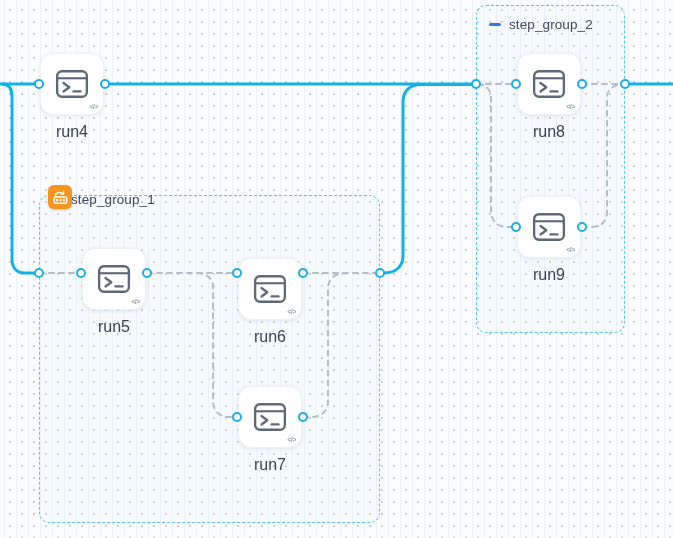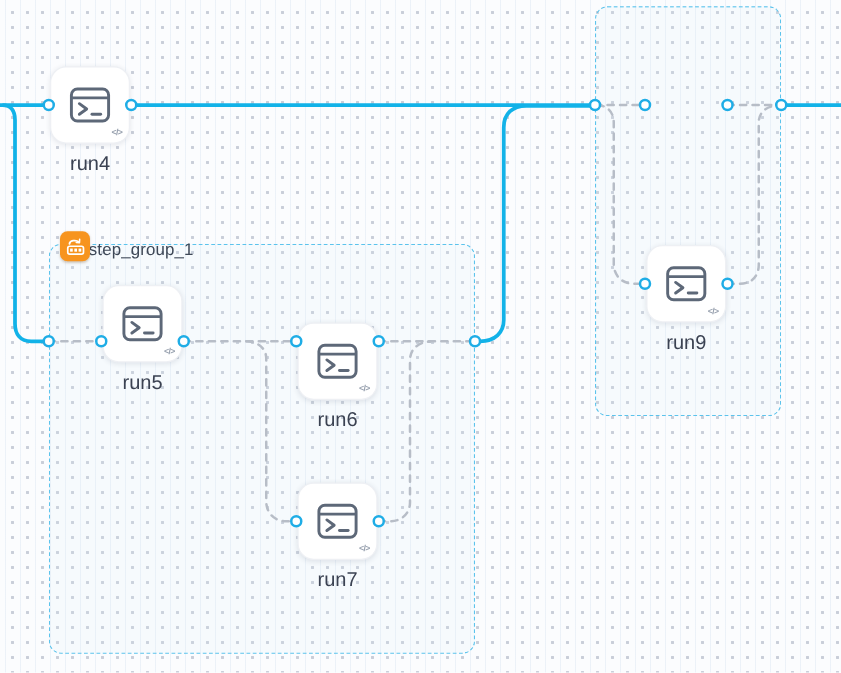--- a/index.html
+++ b/index.html
@@ -49,21 +49,21 @@
   
   .port {
     position:absolute; width:6px; height:6px; background:#fff;
     border:2.6px solid #1fade6; border-radius:50%;
     box-sizing:content-box; transform:translate(-50%,-50%); z-index:5; cursor:crosshair;
   }
 
   
   .node { position:absolute; width:64px; z-index:4; }
   .n-run4 { left:40px;  top:53px;  }
-  .n-run5 { left:82px;  top:228px; }
+  .n-run5 { left:82px;  top:248px; }
   .n-run6 { left:238px; top:258px; }
   .n-run7 { left:238px; top:386px; }
   .n-run8 { left:517px; top:53px;  }
   .n-run9 { left:517px; top:196px; }
 
   .node-card {
     position:relative; width:64px; height:62px; background:#fff;
     border:1px solid #eef0f4; border-radius:13px;
     box-shadow:0 1px 4px rgba(25,39,70,.10);
     display:flex; align-items:center; justify-content:center; cursor:pointer;
@@ -114,20 +114,24 @@
       <rect x="4.8" y="11.6" width="2.5" height="2.9" fill="#fff"></rect>
       <rect x="8.8" y="11.6" width="2.5" height="2.9" fill="#fff"></rect>
       <rect x="12.8" y="11.6" width="2.5" height="2.9" fill="#fff"></rect>
     </svg>
   </div>
   <div class="group-header gh-1">
     <div class="minus-btn"></div>
     <div class="group-label">step_group_1</div>
   </div>
 
+  <div class="group-header gh-2">
+    <div class="minus-btn"></div>
+    <div class="group-label">step_group_2</div>
+  </div>
 
   <div class="node n-run4">
     <div class="node-card">
       <svg width="34" height="30" viewBox="0 0 32 28">
         <rect x="2" y="2" width="28" height="24" rx="4.5" fill="#fff" stroke="#5d6878" stroke-width="2.2"></rect>
         <line x1="2.5" y1="8.6" x2="29.5" y2="8.6" stroke="#5d6878" stroke-width="2"></line>
         <polyline points="8,13 13.5,17 8,21" fill="none" stroke="#5d6878" stroke-width="2.2" stroke-linecap="round" stroke-linejoin="round"></polyline>
         <line x1="17.5" y1="21" x2="24" y2="21" stroke="#5d6878" stroke-width="2.2" stroke-linecap="round"></line>
       </svg>
       <div class="code-badge">&lt;/&gt;</div>
@@ -167,20 +171,32 @@
         <rect x="2" y="2" width="28" height="24" rx="4.5" fill="#fff" stroke="#5d6878" stroke-width="2.2"></rect>
         <line x1="2.5" y1="8.6" x2="29.5" y2="8.6" stroke="#5d6878" stroke-width="2"></line>
         <polyline points="8,13 13.5,17 8,21" fill="none" stroke="#5d6878" stroke-width="2.2" stroke-linecap="round" stroke-linejoin="round"></polyline>
         <line x1="17.5" y1="21" x2="24" y2="21" stroke="#5d6878" stroke-width="2.2" stroke-linecap="round"></line>
       </svg>
       <div class="code-badge">&lt;/&gt;</div>
     </div>
     <div class="node-label">run7</div>
   </div>
 
+  <div class="node n-run8">
+    <div class="node-card">
+      <svg width="34" height="30" viewBox="0 0 32 28">
+        <rect x="2" y="2" width="28" height="24" rx="4.5" fill="#fff" stroke="#5d6878" stroke-width="2.2"></rect>
+        <line x1="2.5" y1="8.6" x2="29.5" y2="8.6" stroke="#5d6878" stroke-width="2"></line>
+        <polyline points="8,13 13.5,17 8,21" fill="none" stroke="#5d6878" stroke-width="2.2" stroke-linecap="round" stroke-linejoin="round"></polyline>
+        <line x1="17.5" y1="21" x2="24" y2="21" stroke="#5d6878" stroke-width="2.2" stroke-linecap="round"></line>
+      </svg>
+      <div class="code-badge">&lt;/&gt;</div>
+    </div>
+    <div class="node-label">run8</div>
+  </div>
 
   <div class="node n-run9">
     <div class="node-card">
       <svg width="34" height="30" viewBox="0 0 32 28">
         <rect x="2" y="2" width="28" height="24" rx="4.5" fill="#fff" stroke="#5d6878" stroke-width="2.2"></rect>
         <line x1="2.5" y1="8.6" x2="29.5" y2="8.6" stroke="#5d6878" stroke-width="2"></line>
         <polyline points="8,13 13.5,17 8,21" fill="none" stroke="#5d6878" stroke-width="2.2" stroke-linecap="round" stroke-linejoin="round"></polyline>
         <line x1="17.5" y1="21" x2="24" y2="21" stroke="#5d6878" stroke-width="2.2" stroke-linecap="round"></line>
       </svg>
       <div class="code-badge">&lt;/&gt;</div>

